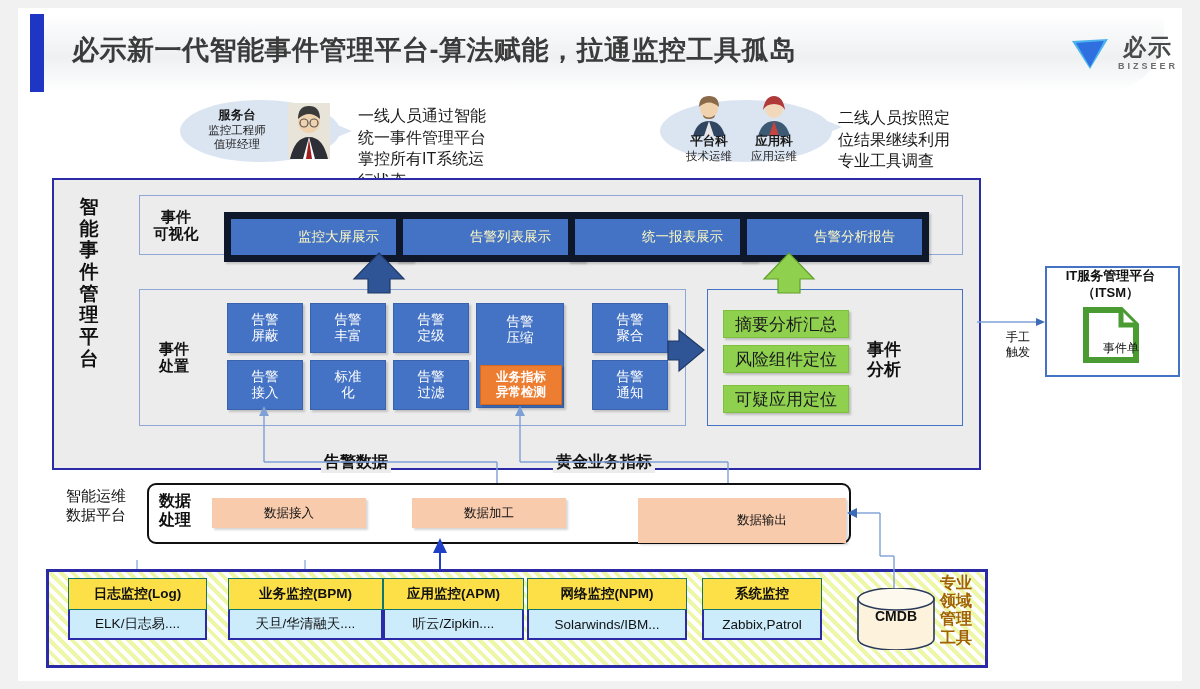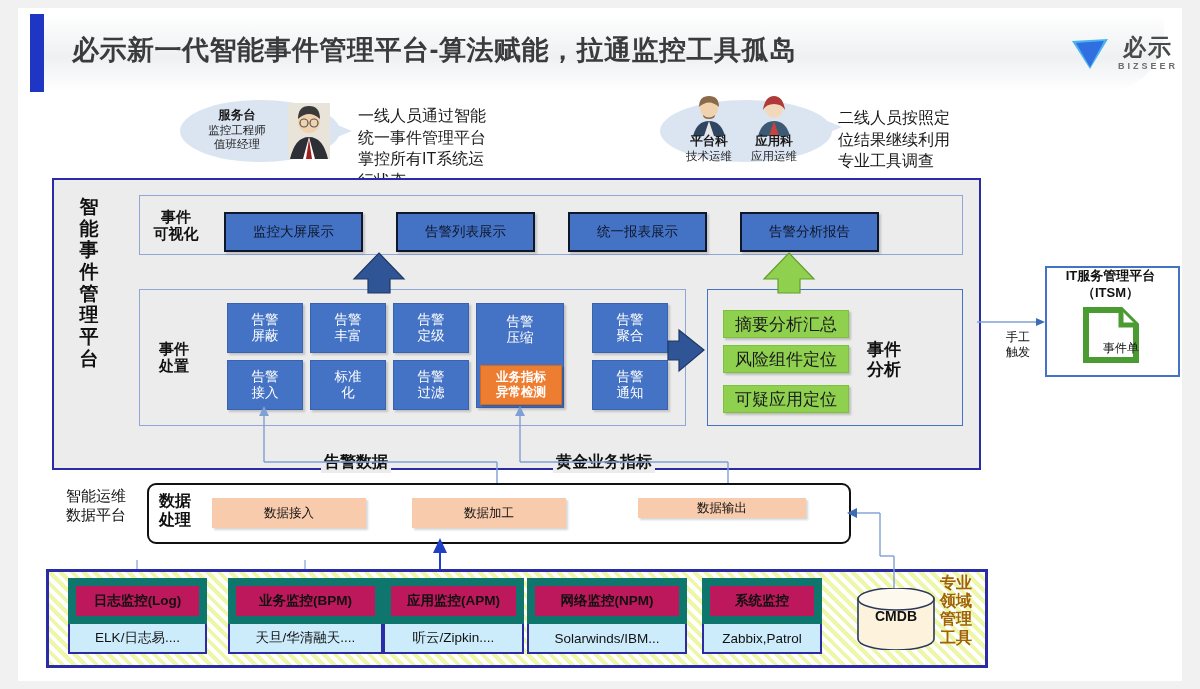--- a/index.html
+++ b/index.html
@@ -38,23 +38,23 @@
   
   .platform{position:absolute;left:52px;top:178px;width:925px;height:288px;
     background:#ececec;border:2px solid #2b2ba8;}
   .platform-label{position:absolute;left:72px;top:196px;width:34px;
     font-size:19px;font-weight:bold;color:#111;line-height:1.14;text-align:center;}
 
   .viz-row{position:absolute;left:139px;top:195px;width:822px;height:58px;
     background:#ececec;border:1px solid #8fa6d6;}
   .row-label{position:absolute;font-size:15px;font-weight:bold;color:#111;
     line-height:1.15;text-align:center;}
-  .bbtn{position:absolute;background:#4472c4;border:2px solid #0f172a;color:#0f172a;
+  .bbtn{position:absolute;background:#4472c4;border:7px solid #0f172a;color:#fef9c3;
     font-size:13.5px;display:flex;align-items:center;justify-content:center;
-    box-shadow:2px 2px 2px rgba(0,0,0,.18);}
+    box-shadow:2px 2px 2px rgba(0,0,0,.18);padding-left:40px;}
 
   .handle-row{position:absolute;left:139px;top:289px;width:545px;height:135px;
     background:#ececec;border:1px solid #8fa6d6;}
   .cell{position:absolute;background:#4472c4;border:1px solid #3a63ae;color:#fff;
     font-size:13.5px;line-height:1.18;display:flex;align-items:center;justify-content:center;
     text-align:center;box-shadow:2px 2px 2px rgba(0,0,0,.18);}
   .cell-orange{background:#ed7d31;border:1px solid #d2691c;font-weight:bold;font-size:12.5px;}
 
   .analysis{position:absolute;left:707px;top:289px;width:254px;height:135px;
     background:#ececec;border:1px solid #4472c4;}
@@ -82,21 +82,21 @@
     font-size:16px;font-weight:bold;color:#111;line-height:1.18;}
   .obtn{position:absolute;background:#f8cbad;color:#111;font-size:12.5px;
     display:flex;align-items:center;justify-content:center;
     box-shadow:2px 2px 2px rgba(0,0,0,.16);}
 
   
   .tools{position:absolute;left:46px;top:569px;width:936px;height:93px;
     border:3px solid #2b2ba8;background:
       repeating-linear-gradient(45deg,#eef7a8 0 4px,#ffffff 4px 8px);}
   .tool{position:absolute;top:578px;width:139px;}
-  .tool-top{height:30px;background:#be185d;border:8px solid #0f766e;
+  .tool-top{height:30px;background:#fde047;border:1px solid #0f766e;
     display:flex;align-items:center;justify-content:center;
     font-size:13.5px;font-weight:bold;color:#111;}
   .tool-bot{height:28px;background:#ccecfb;border:2px solid #2b2ba8;border-top:none;
     display:flex;align-items:center;justify-content:center;
     font-size:13.5px;color:#111;}
   .cmdb{position:absolute;left:855px;top:588px;width:82px;height:62px;}
   .cmdb-label{position:absolute;left:855px;top:608px;width:82px;text-align:center;
     font-size:14px;font-weight:bold;color:#111;}
   .tools-label{position:absolute;left:940px;top:574px;width:32px;text-align:left;
     font-size:16px;font-weight:bold;color:#a16207;line-height:1.14;}
@@ -268,21 +268,21 @@
    <div>智能运维</div>
    <div>数据平台</div>
  </div>
  <div class="dp-box"></div>
  <div class="dp-rowlabel">
    <div>数据</div>
    <div>处理</div>
  </div>
  <div class="obtn" style="left:212px;top:498px;width:154px;height:30px;">数据接入</div>
  <div class="obtn" style="left:412px;top:498px;width:154px;height:30px;">数据加工</div>
- <div class="obtn" style="left:638px;top:498px;width:168px;height:20px;">数据输出</div>
+ <div class="obtn" style="left:638px;top:498px;width:168px;height:45px;padding-left:40px;">数据输出</div>
 
  <div class="tools"></div>
  <div class="tool" style="left:68px;">
    <div class="tool-top">日志监控(Log)</div>
    <div class="tool-bot">ELK/日志易....</div>
  </div>
  <div class="tool" style="left:228px;width:155px;">
    <div class="tool-top">业务监控(BPM)</div>
    <div class="tool-bot">天旦/华清融天....</div>
  </div>

